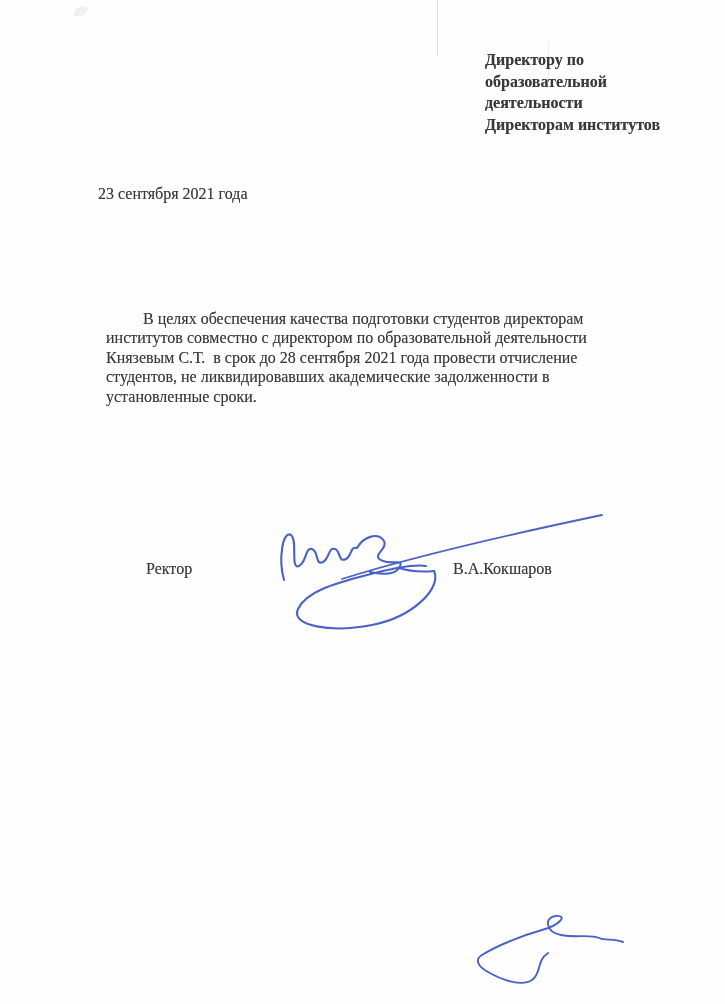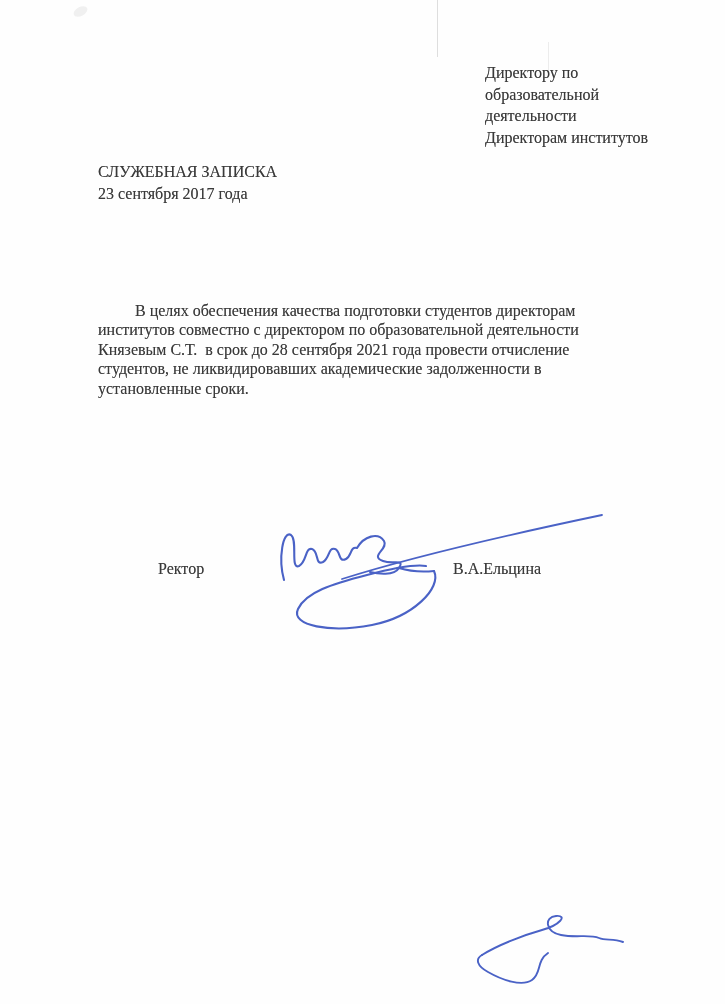--- a/index.html
+++ b/index.html
@@ -13,26 +13,26 @@
   }
   .page { position: absolute; inset: 0; }
   .txt {
     position: absolute;
     font-size: 16px;
     white-space: pre-line;
     color: #3a3a3a;
     text-shadow: 0 0 0.4px rgba(70,70,70,0.55);
   }
   .sender    { left: 98px;  top: 57px;  width: 380px; line-height: 21.5px; }
-  .recipient { left: 485px; top: 62px;  width: 205px; line-height: 21.5px; }
+  .recipient { left: 485px; top: 49px;  width: 205px; line-height: 21.5px; font-weight: bold; }
   .doc-title { left: 98px;  top: 161px; width: 320px; line-height: 21.5px; }
   .doc-date  { left: 98px;  top: 182.5px; width: 320px; line-height: 21.5px; }
   .body-text { left: 98px;  top: 281px; width: 560px; line-height: 19.5px; }
-  .body-text p { margin: 0; text-indent: 37px; }
-  .position-title { left: 158px; top: 560px; }
+  .body-text p { margin: 8px; text-indent: 37px; }
+  .position-title { left: 146px; top: 560px; }
   .signatory-name { left: 453px; top: 560px; }
 
   svg.ink { position: absolute; overflow: visible; }
   svg.ink path {
     fill: none;
     stroke: var(--ink, #4a62c6);
     stroke-linecap: round;
     stroke-linejoin: round;
   }
   .sig-main  { left: 272px; top: 498px; }
@@ -51,22 +51,21 @@
 
   <div class="artifact-vline1"></div>
   <div class="artifact-vline2"></div>
   <div class="artifact-smudge"></div>
 
   <div class="txt recipient">Директору по
 образовательной
 деятельности
 Директорам институтов</div>
 
-  <div class="txt doc-title">СЛУЖЕБНАЯ ЗАПИСКА</div>
-  <div class="txt doc-date">23 сентября 2017 года</div>
+  <div class="txt doc-date">23 сентября 2021 года</div>
 
   <div class="txt body-text">
     <p>В целях обеспечения качества подготовки студентов директорам
 институтов совместно с директором по образовательной деятельности
 Князевым С.Т.&nbsp; в срок до 28 сентября 2021 года провести отчисление
 студентов, не ликвидировавших академические задолженности в
 установленные сроки.</p>
   </div>
 
   <span class="txt position-title">Ректор</span>
@@ -90,21 +89,21 @@
       C 170 90, 141 119, 100 127
       C 59 135, 18 128, 26 111
       C 34 94, 60 86, 95 77
       C 118 71, 142 66, 154 68"></path>
 
     <path stroke-width="1.8" d="M 70 81 C 130 62, 230 38, 330 17"></path>
 
     <path stroke-width="1.9" d="M 127 70 C 140 74, 152 74, 162 73"></path>
   </svg>
 
-  <span class="txt signatory-name">В.А.Ельцина</span>
+  <span class="txt signatory-name">В.А.Кокшаров</span>
 
   <svg class="ink sig-paraph" width="168" height="92" viewBox="0 0 168 92">
     <path stroke-width="1.9" d="M 16 52
       C 32 42, 58 32, 76 27
       C 94 22, 102 12, 90 13
       C 78 14, 79 29, 95 32
       C 110 35, 124 31, 133 35
       C 140 38, 147 35, 157 39"></path>
     <path stroke-width="1.9" d="M 16 52
       C 9 56, 11 63, 22 69

